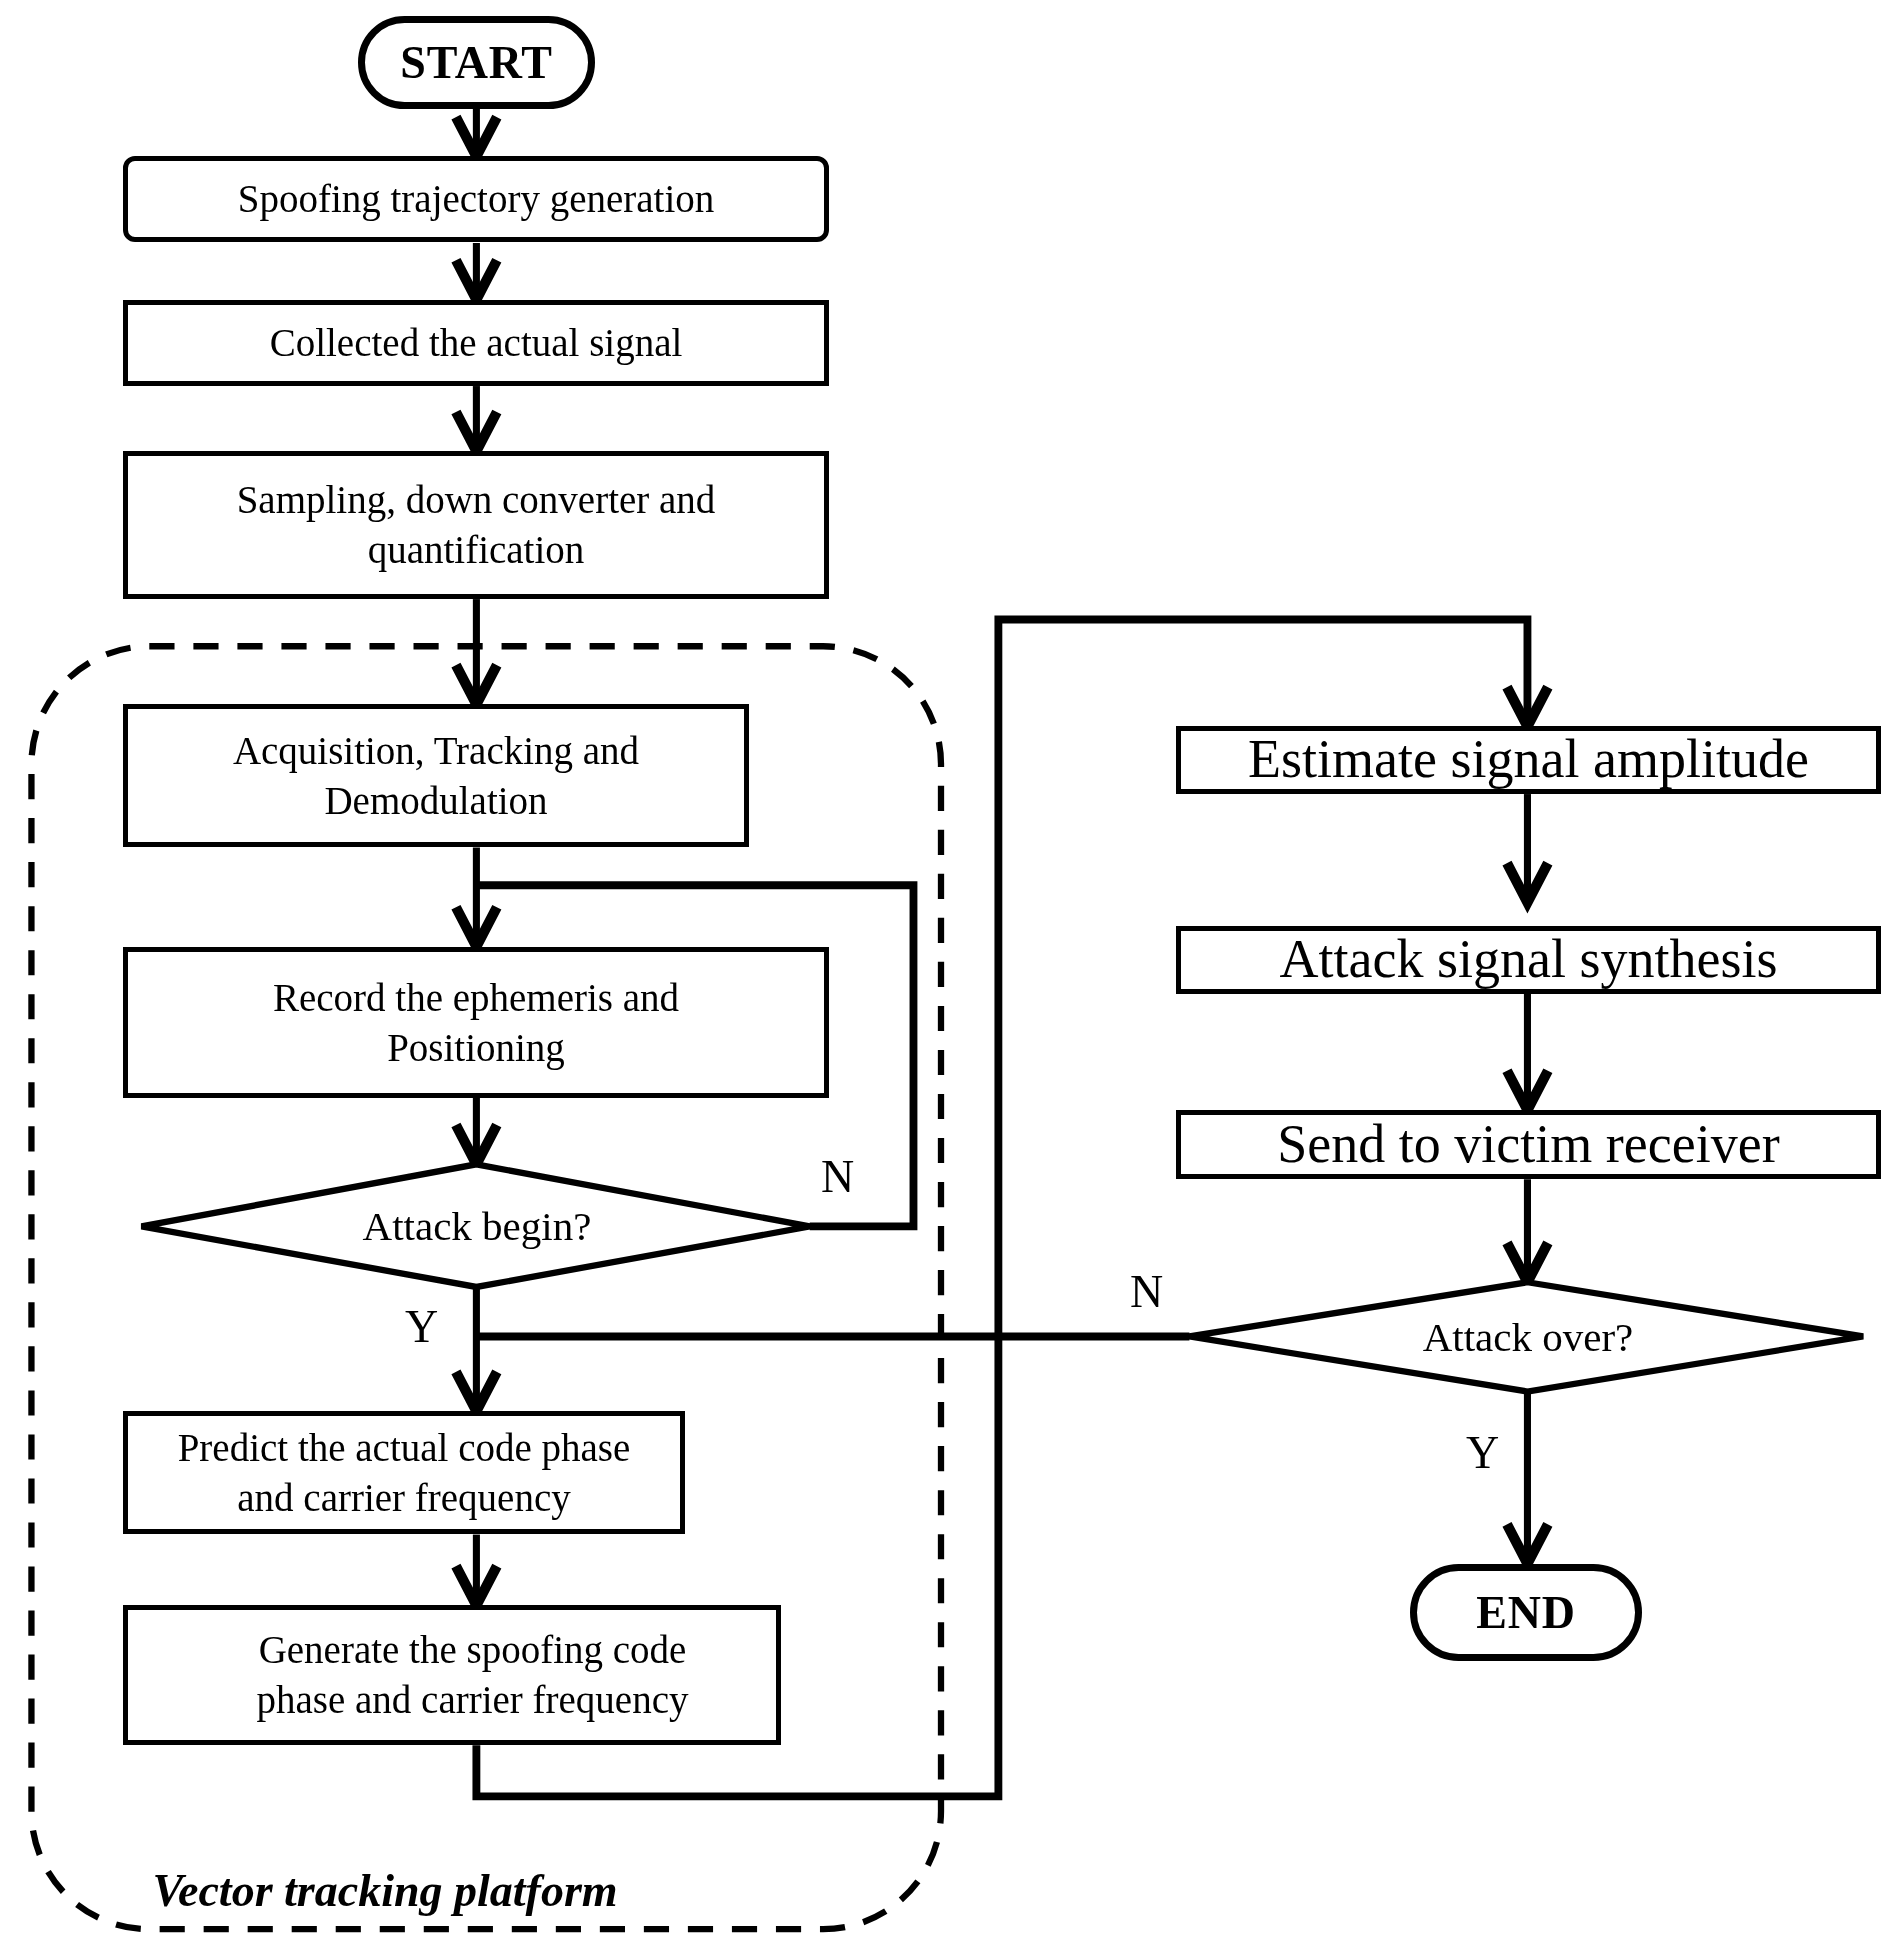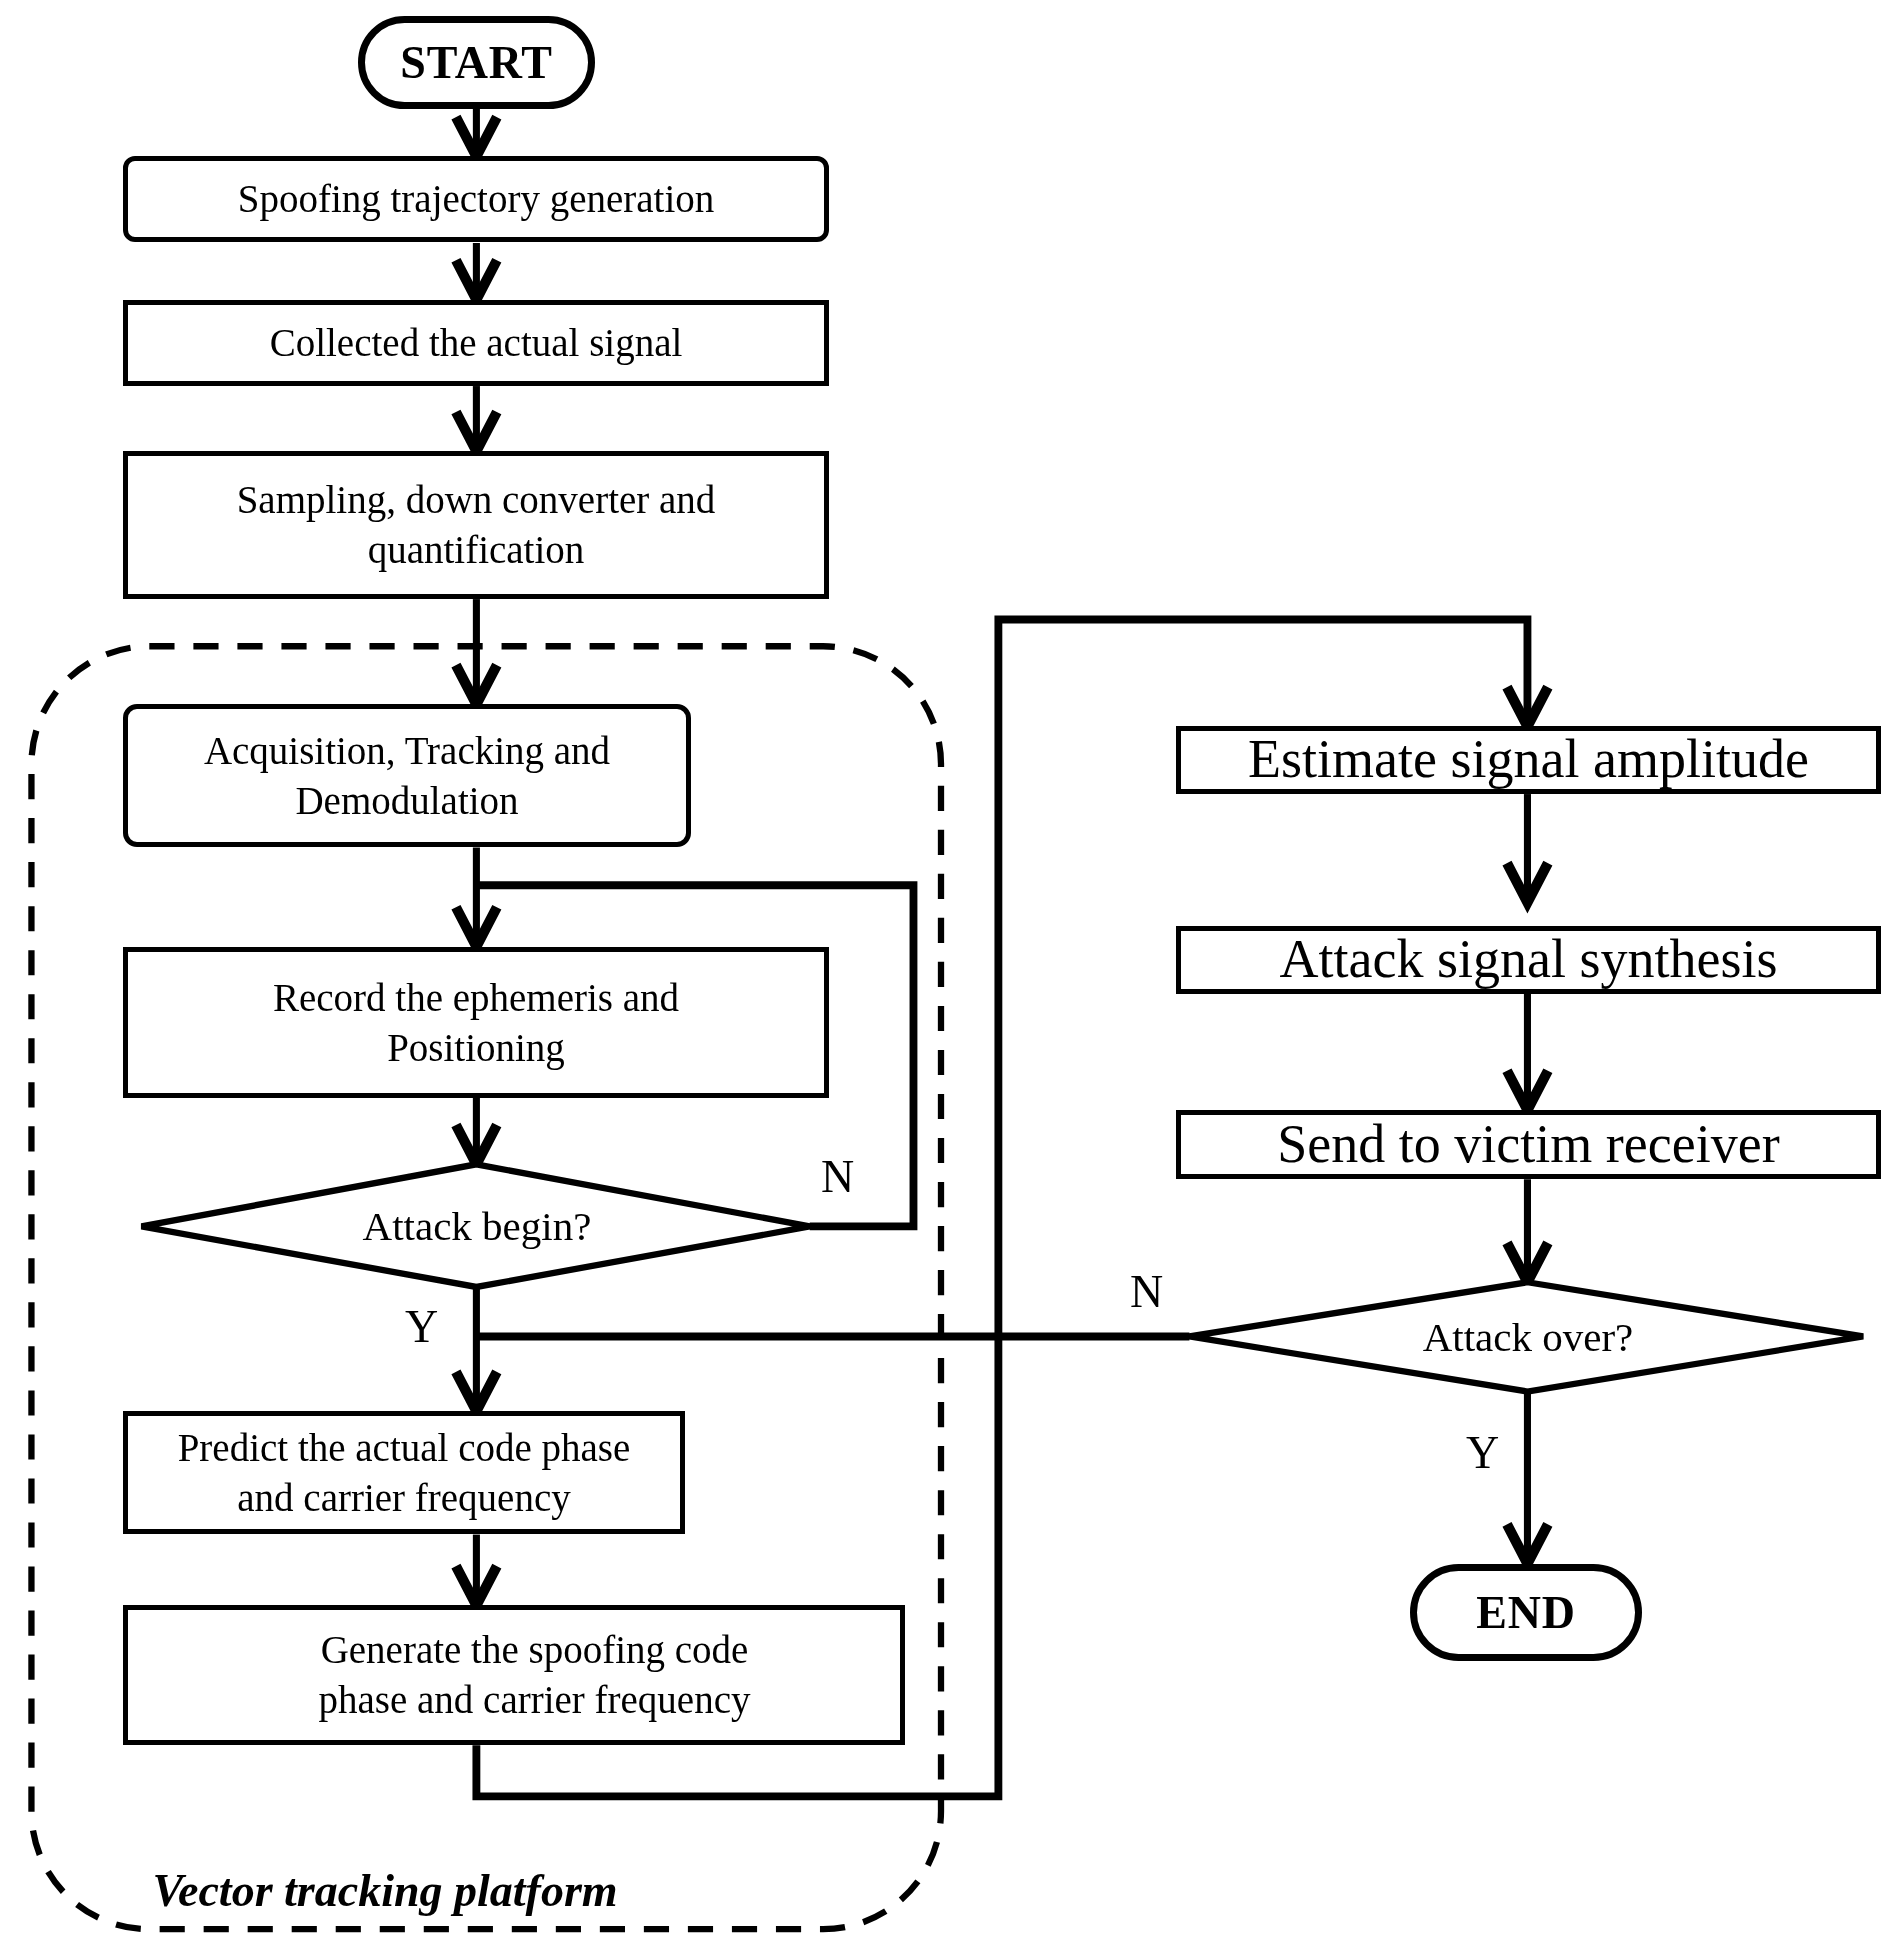--- a/index.html
+++ b/index.html
@@ -140,27 +140,27 @@
     <polygon class="diamond" points="1943,1631 2370,1700 1943,1770 1513,1700"></polygon>
   </svg>
 
   <div class="node terminal" style="left:358px; top:15.7px; width:237px; height:93px;">START</div>
   <div class="node terminal" style="left:1410px; top:1564px; width:232px; height:97px;">END</div>
 
   <div class="node process" style="left:123px; top:156px; width:706px; height:86px;border-radius:12px;">Spoofing trajectory generation</div>
   <div class="node process" style="left:123px; top:300px; width:706px; height:86px;">Collected the actual signal</div>
   <div class="node process" style="left:123px; top:451px; width:706px; height:148px;">Sampling, down converter and
 quantification</div>
-  <div class="node process" style="left:123px; top:704px; width:568px; height:143px;border-radius:14px;">Acquisition, Tracking and
+  <div class="node process" style="left:123px; top:704px; width:626px; height:143px;">Acquisition, Tracking and
 Demodulation</div>
   <div class="node process" style="left:123px; top:947px; width:706px; height:151px;">Record the ephemeris and
 Positioning</div>
   <div class="node process" style="left:123px; top:1411px; width:562px; height:123px;">Predict the actual code phase
 and carrier frequency</div>
-  <div class="node process" style="left:123px; top:1605px; width:782px; height:140px;padding-left:41px;">Generate the spoofing code
+  <div class="node process" style="left:123px; top:1605px; width:658px; height:140px;padding-left:41px;">Generate the spoofing code
 phase and carrier frequency</div>
 
   <div class="node process process-r" style="left:1176px; top:726px; width:705px; height:68px;">Estimate signal amplitude</div>
   <div class="node process process-r" style="left:1176px; top:903px; width:705px; height:68px;margin-top:23px;">Attack signal synthesis</div>
   <div class="node process process-r" style="left:1176px; top:1110px; width:705px; height:69px;">Send to victim receiver</div>
 
   <div class="diamond-label" style="left:241px; top:1198px; width:472px; height:55px;">Attack begin?</div>
   <div class="diamond-label" style="left:1292px; top:1309px; width:472px; height:55px;">Attack over?</div>
 
   <div class="edge-label" style="left:798px; top:1149px; width:79px; height:55px;">N</div>

